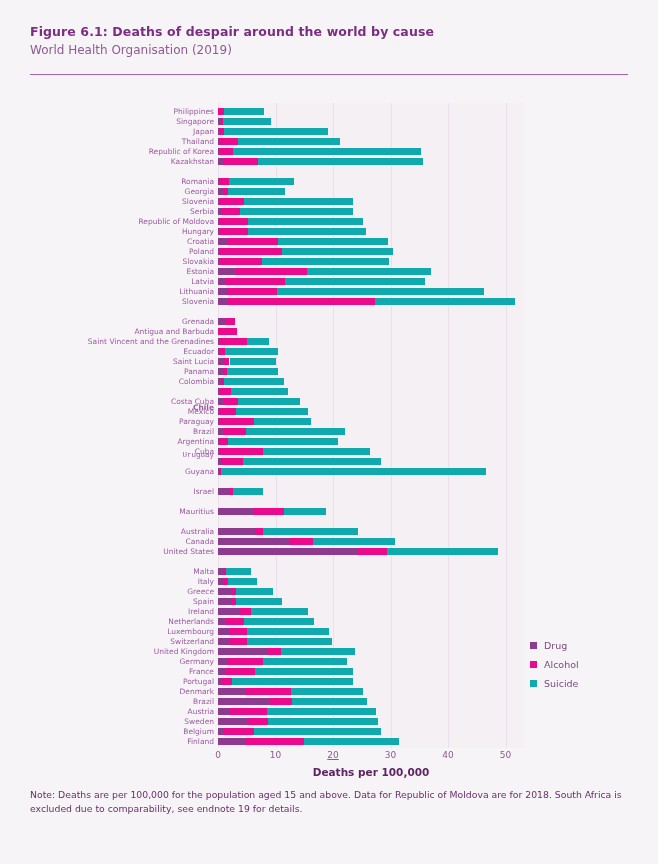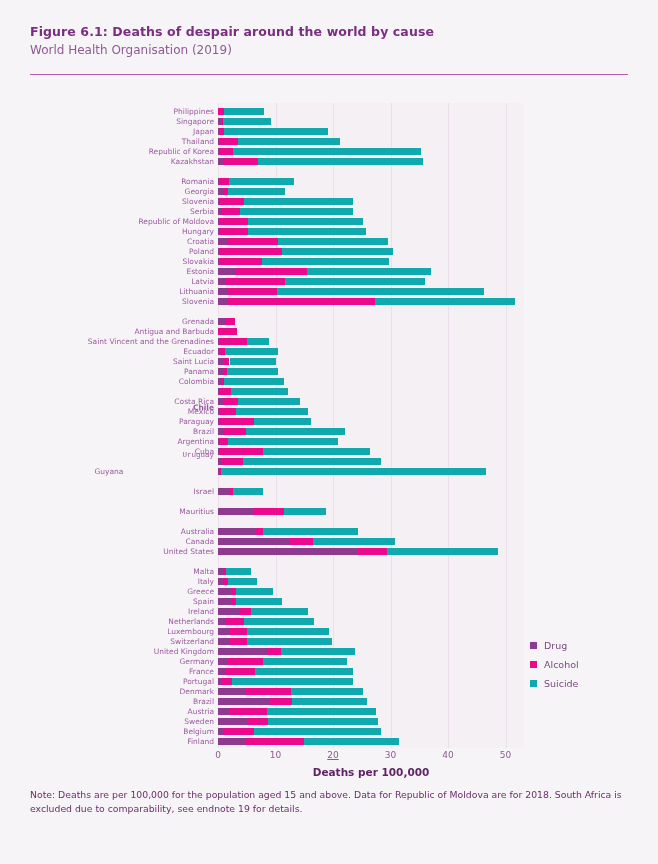--- a/index.html
+++ b/index.html
@@ -104,28 +104,28 @@
       <div class="rowlabel" style="top: 185px;">Lithuania</div>
       <div class="rowlabel" style="top: 195px;">Slovenia</div>
       <div class="rowlabel" style="top: 215px;">Grenada</div>
       <div class="rowlabel" style="top: 225px;">Antigua and Barbuda</div>
       <div class="rowlabel" style="top: 235px;">Saint Vincent and the Grenadines</div>
       <div class="rowlabel" style="top: 245px;">Ecuador</div>
       <div class="rowlabel" style="top: 255px;">Saint Lucia</div>
       <div class="rowlabel" style="top: 265px;">Panama</div>
       <div class="rowlabel" style="top: 275px;">Colombia</div>
       <div class="rowlabel" style="top: 301px; font-weight: bold;">Chile</div>
-      <div class="rowlabel" style="top: 295px;">Costa Rica</div>
+      <div class="rowlabel" style="top: 295px;">Costa Cuba</div>
       <div class="rowlabel" style="top: 305px;">Mexico</div>
       <div class="rowlabel" style="top: 315px;">Paraguay</div>
       <div class="rowlabel" style="top: 325px;">Brazil</div>
       <div class="rowlabel" style="top: 335px;">Argentina</div>
       <div class="rowlabel" style="top: 345px;">Cuba</div>
       <div class="rowlabel" style="top: 349px; font-family: Liberation Mono, monospace;">Uruguay</div>
-      <div class="rowlabel" style="top: 365px; text-align: center;">Guyana</div>
+      <div class="rowlabel" style="top: 365px;">Guyana</div>
       <div class="rowlabel" style="top: 385px;">Israel</div>
       <div class="rowlabel" style="top: 405px;">Mauritius</div>
       <div class="rowlabel" style="top: 425px;">Australia</div>
       <div class="rowlabel" style="top: 435px;">Canada</div>
       <div class="rowlabel" style="top: 445px;">United States</div>
       <div class="rowlabel" style="top: 465px;">Malta</div>
       <div class="rowlabel" style="top: 475px;">Italy</div>
       <div class="rowlabel" style="top: 485px;">Greece</div>
       <div class="rowlabel" style="top: 495px;">Spain</div>
       <div class="rowlabel" style="top: 505px;">Ireland</div>

